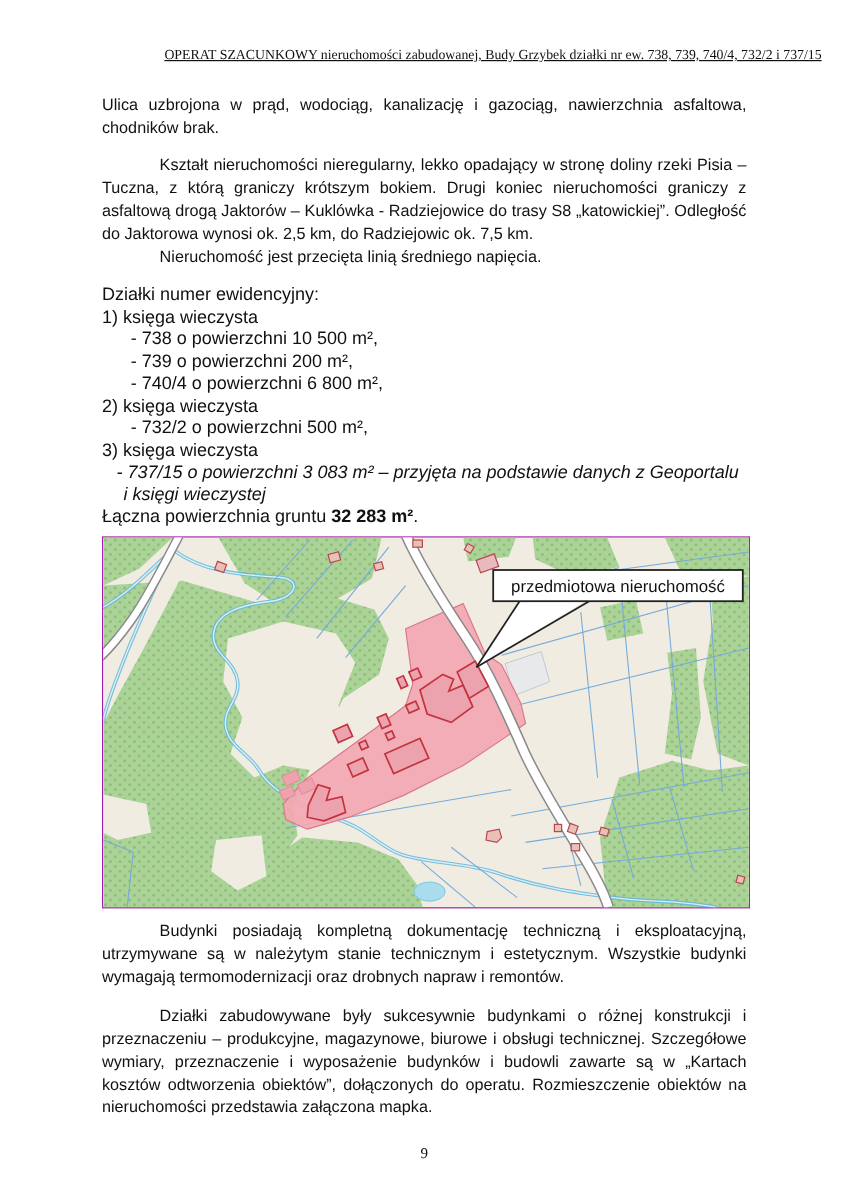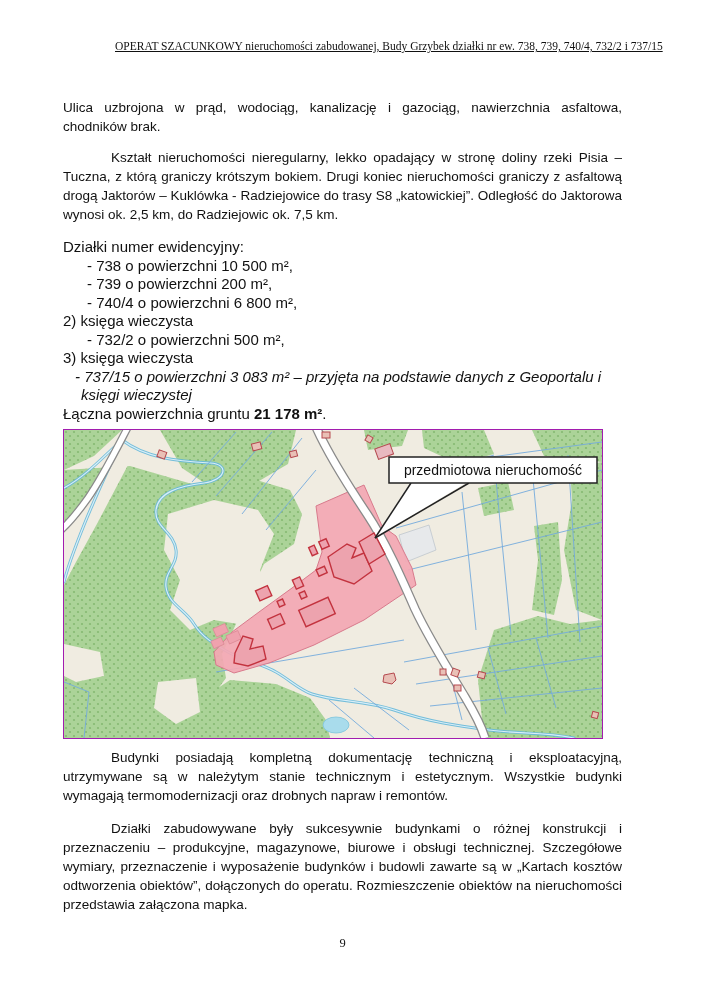--- a/index.html
+++ b/index.html
@@ -1,22 +1,22 @@
 <!DOCTYPE html>
 <html lang="pl" style="--cream: #f0ece1; --forest: #abd398; --forest-dot: #86b972; --water: #66b8d8; --water-light: #d8eef8; --parcel: #74aadc; --road-casing: #8a8a8a; --road-fill: #ffffff; --pink: #f3a7b3; --pink-edge: #d87a8c; --building-red: #c3333f; --building-fill: #eda3ae; --outside-building-fill: #e9c0b6; --outside-building-stroke: #b5494f;"><head>
 <meta charset="utf-8">
 <style>
   html,body{margin:0;padding:0;background:#ffffff;}
   body{width:706px;height:1000px;font-family:"Liberation Sans",sans-serif;color:#111;}
-  .page{box-sizing:border-box;width:706px;height:1000px;padding:36px 84px 20px 63px;overflow:hidden;}
+  .page{box-sizing:border-box;width:706px;height:1000px;padding:36px 84px 20px 85px;overflow:hidden;}
   .header-wrap{padding-left:52px;text-align:center;}
   .doc-header{font-family:"Liberation Serif",serif;font-size:11.5px;text-decoration:underline;white-space:nowrap;}
   .para{font-size:13.5px;line-height:19px;text-align:justify;margin:0;}
   .indent{text-indent:48px;}
-  .p1{margin-top:44px;}
+  .p1{margin-top:24px;}
   .p2{margin-top:12px;}
   .list{margin-top:14px;font-size:15px;line-height:18.5px;}
   .list .l-num{margin-left:0;}
   .list .l-dash{margin-left:24px;}
   .list .l-dash-wrap{margin-left:18px;text-indent:-6px;font-style:italic;}
   .l-total{margin-left:0;}
   .l-total .bold{font-weight:bold;}
   .map-frame{margin-top:6px;width:538px;height:308px;border:1px solid #a21caf;background:var(--cream,#f0ece1);}
   .p4{margin-top:14px;}
   .p5{margin-top:9px;}
@@ -47,31 +47,33 @@
 
 <div class="page">
 
   <div class="header-wrap">
     <span class="doc-header">OPERAT SZACUNKOWY nieruchomości zabudowanej, Budy Grzybek działki nr ew. 738, 739, 740/4, 732/2 i 737/15</span>
   </div>
 
   <p class="para p1">Ulica uzbrojona w prąd, wodociąg, kanalizację i gazociąg, nawierzchnia asfaltowa, chodników brak.</p>
 
   <p class="para indent p2">Kształt nieruchomości nieregularny, lekko opadający w stronę doliny rzeki Pisia – Tuczna, z którą graniczy krótszym bokiem. Drugi koniec nieruchomości graniczy z asfaltową drogą Jaktorów – Kuklówka - Radziejowice do trasy S8 „katowickiej”. Odległość do Jaktorowa wynosi ok. 2,5 km, do Radziejowic ok. 7,5 km.</p>
+  <p class="para indent">Nieruchomość jest przecięta linią średniego napięcia.</p>
 
   <div class="list">
     <div class="l-num">Działki numer ewidencyjny:</div>
+    <div class="l-num">1) księga wieczysta</div>
     <div class="l-dash">- 738 o powierzchni 10 500 m²,</div>
     <div class="l-dash">- 739 o powierzchni 200 m²,</div>
     <div class="l-dash">- 740/4 o powierzchni 6 800 m²,</div>
     <div class="l-num">2) księga wieczysta</div>
     <div class="l-dash">- 732/2 o powierzchni 500 m²,</div>
     <div class="l-num">3) księga wieczysta</div>
     <div class="l-dash-wrap">- 737/15 o powierzchni 3 083 m² – przyjęta na podstawie danych z Geoportalu i księgi wieczystej</div>
-    <div class="l-total"><span>Łączna powierzchnia gruntu </span><span class="bold">21 178 m²</span><span>.</span></div>
+    <div class="l-total"><span>Łączna powierzchnia gruntu </span><span class="bold">32 283 m²</span><span>.</span></div>
   </div>
 
   <div class="map-frame">
     <svg width="538" height="308" viewBox="0 0 538 308" xmlns="http://www.w3.org/2000/svg">
       <defs>
         <pattern id="dots" width="8" height="8" patternUnits="userSpaceOnUse">
           <rect class="dotbg" width="8" height="8"></rect>
           <circle class="dot" cx="2" cy="2" r="1.1"></circle>
           <circle class="dot" cx="6" cy="6" r="1.1"></circle>
         </pattern>

